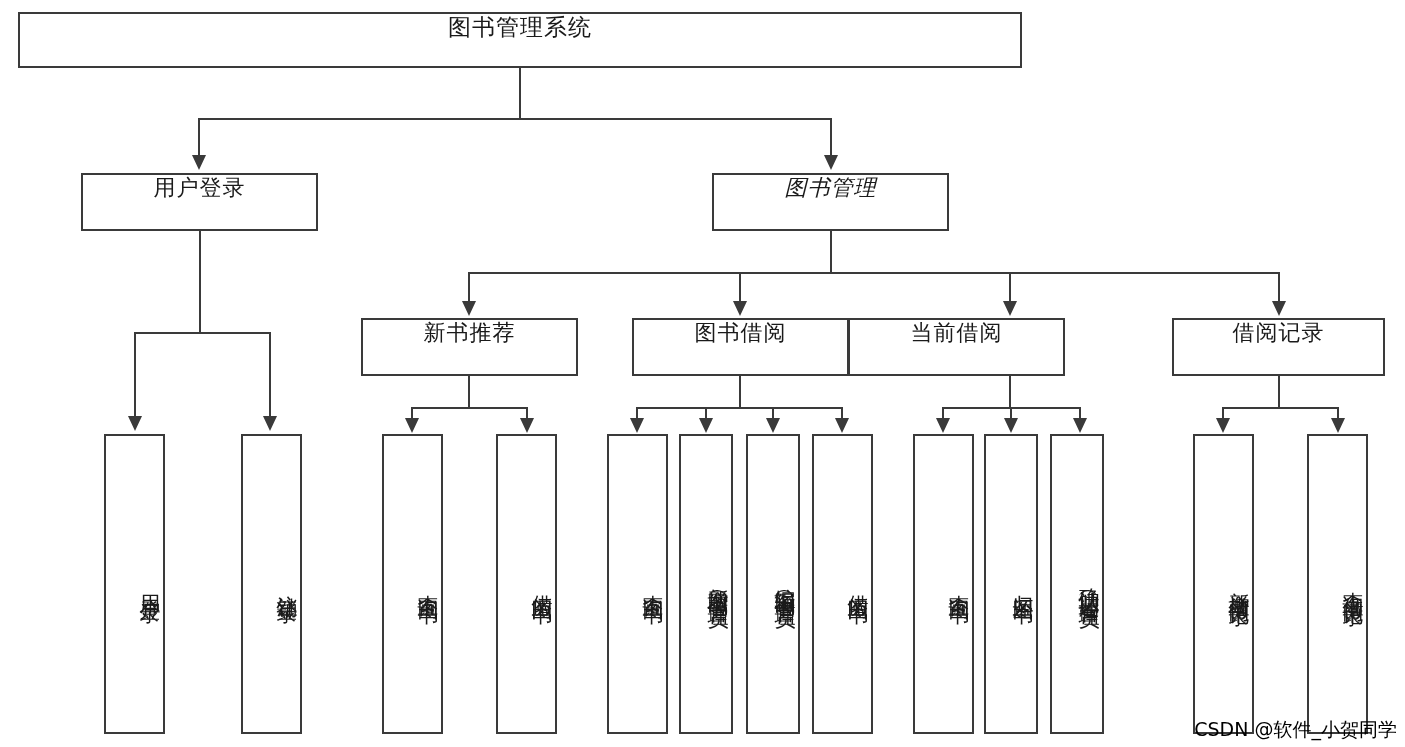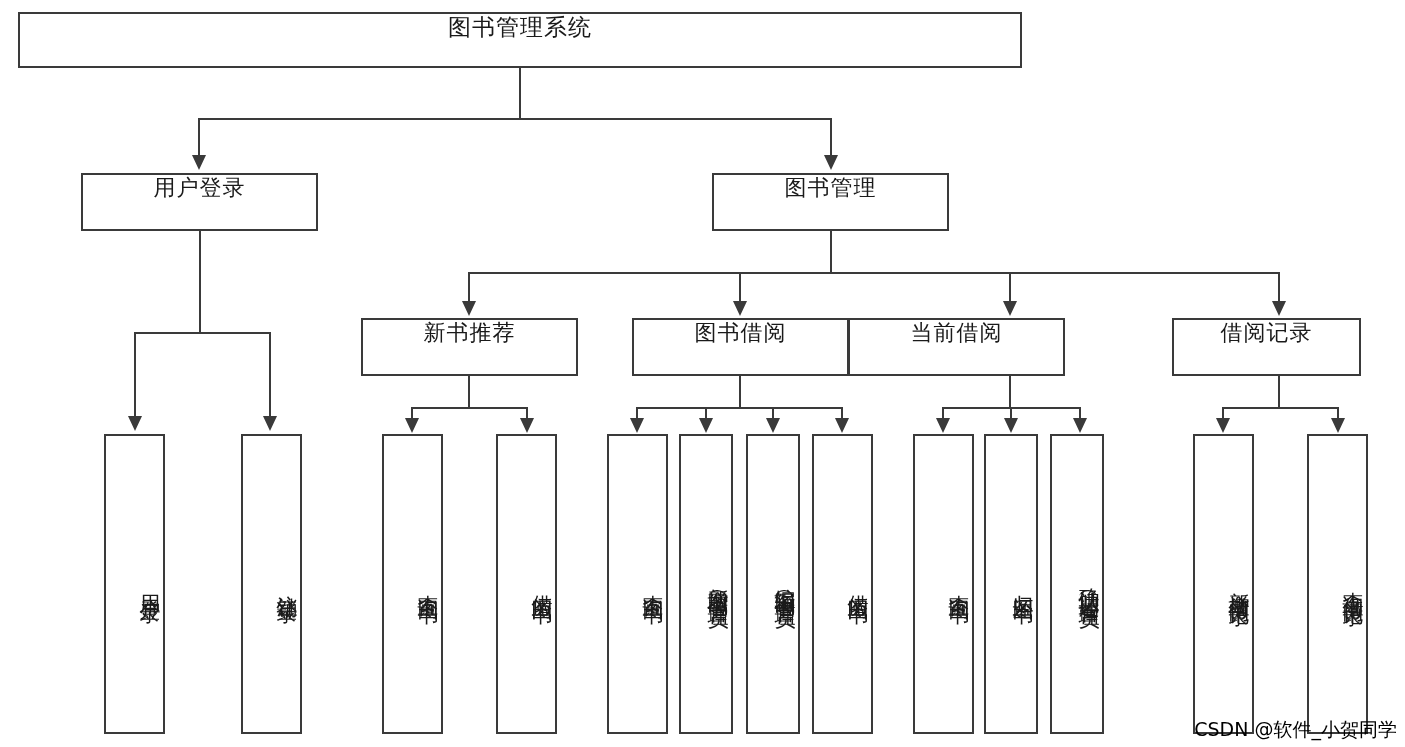--- a/index.html
+++ b/index.html
@@ -90,21 +90,21 @@
   <div class="conn hline" style="left:198px; top:118px; width:634px; height:2px;"></div>
   <div class="conn vline" style="left:198px; top:118px; width:2px; height:38px;"></div>
   <div class="arrow" style="left:192px; top:155px;"></div>
   <div class="conn vline" style="left:830px; top:118px; width:2px; height:38px;"></div>
   <div class="arrow" style="left:824px; top:155px;"></div>
 
   <div class="node horiz" style="left:81px; top:173px; width:237px; height:58px;">
     <span>用户登录</span>
   </div>
 
-  <div class="node horiz" style="left:712px; top:173px; width:237px; height:58px;">
+  <div class="node horiz" style="left:712px; top:173px; width:237px; height:58px;font-style:italic;">
     <span>图书管理</span>
   </div>
 
   <div class="conn vline" style="left:199px; top:231px; width:2px; height:102px;"></div>
   <div class="conn hline" style="left:134px; top:332px; width:137px; height:2px;"></div>
   <div class="conn vline" style="left:134px; top:332px; width:2px; height:85px;"></div>
   <div class="arrow" style="left:128px; top:416px;"></div>
   <div class="conn vline" style="left:269px; top:332px; width:2px; height:85px;"></div>
   <div class="arrow" style="left:263px; top:416px;"></div>
 
@@ -121,21 +121,21 @@
 
   <div class="node horiz" style="left:632px; top:318px; width:217px; height:58px;">
     <span>图书借阅</span>
   </div>
   <div class="node horiz" style="left:361px; top:318px; width:217px; height:58px;">
     <span>新书推荐</span>
   </div>
   <div class="node horiz" style="left:848px; top:318px; width:217px; height:58px;">
     <span>当前借阅</span>
   </div>
-  <div class="node horiz" style="left:1172px; top:318px; width:189px; height:58px;">
+  <div class="node horiz" style="left:1172px; top:318px; width:213px; height:58px;">
     <span>借阅记录</span>
   </div>
 
   <div class="conn vline" style="left:468px; top:376px; width:2px; height:32px;"></div>
   <div class="conn hline" style="left:411px; top:407px; width:117px; height:2px;"></div>
   <div class="conn vline" style="left:411px; top:407px; width:2px; height:12px;"></div>
   <div class="arrow" style="left:405px; top:418px;"></div>
   <div class="conn vline" style="left:526px; top:407px; width:2px; height:12px;"></div>
   <div class="arrow" style="left:520px; top:418px;"></div>
 

